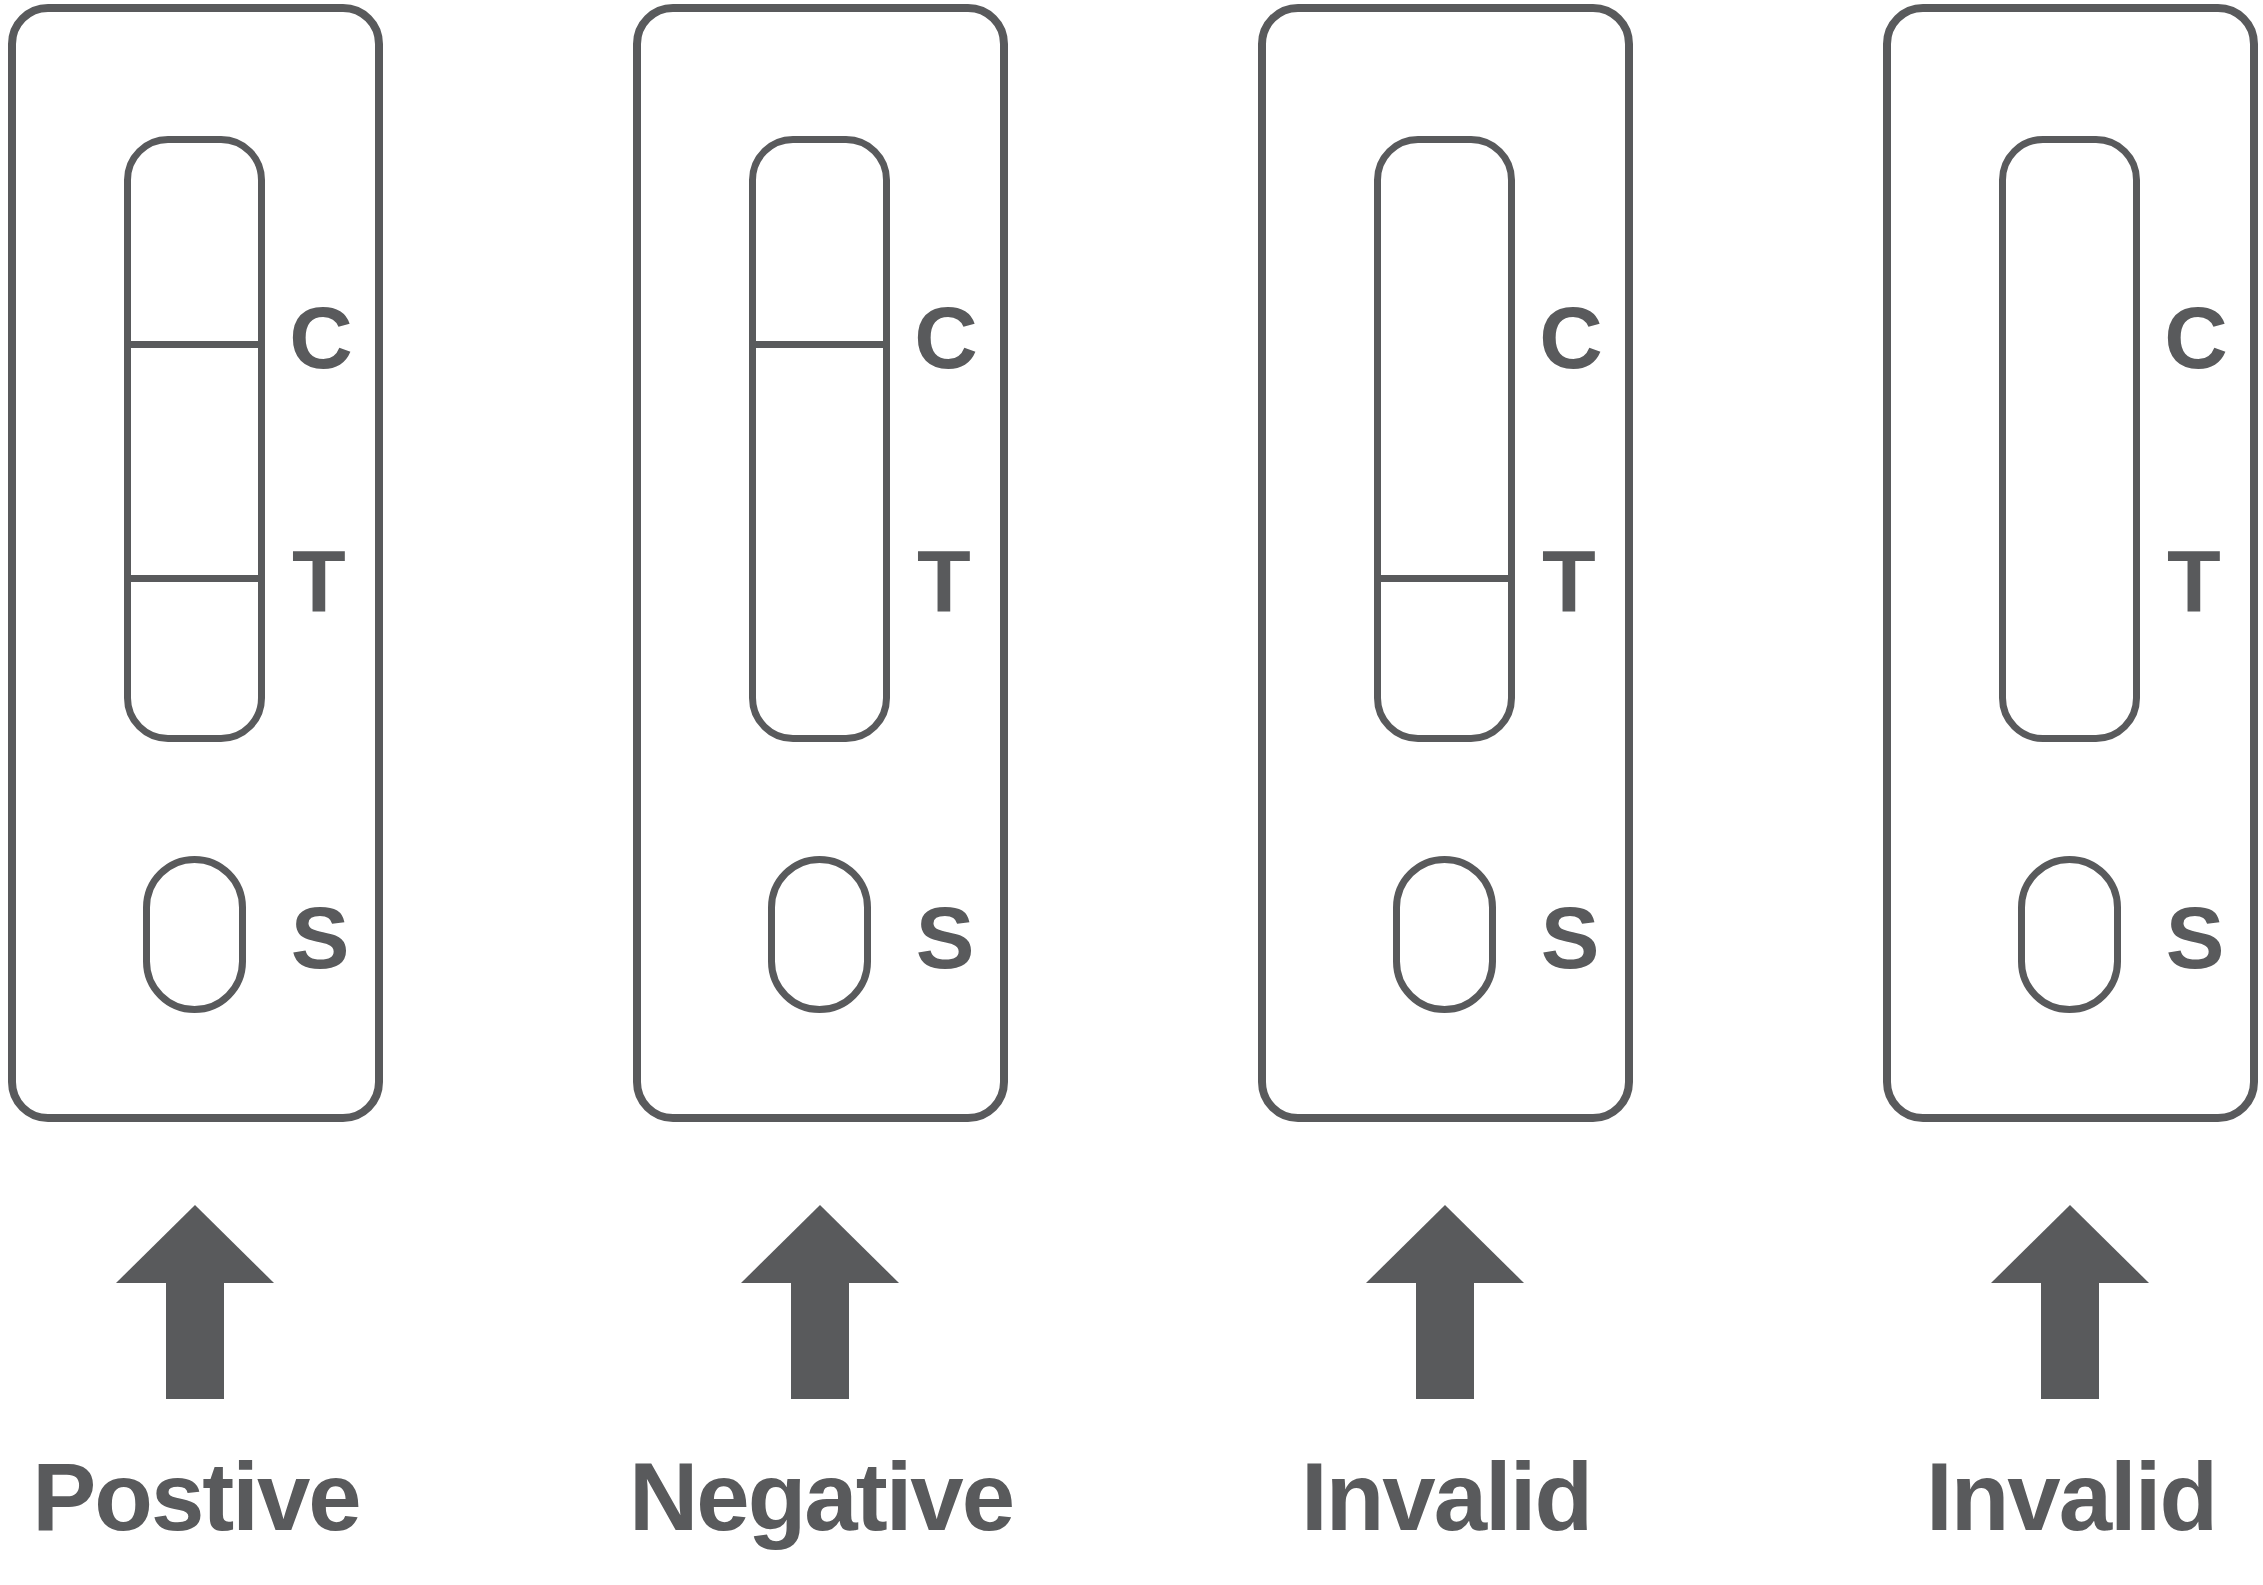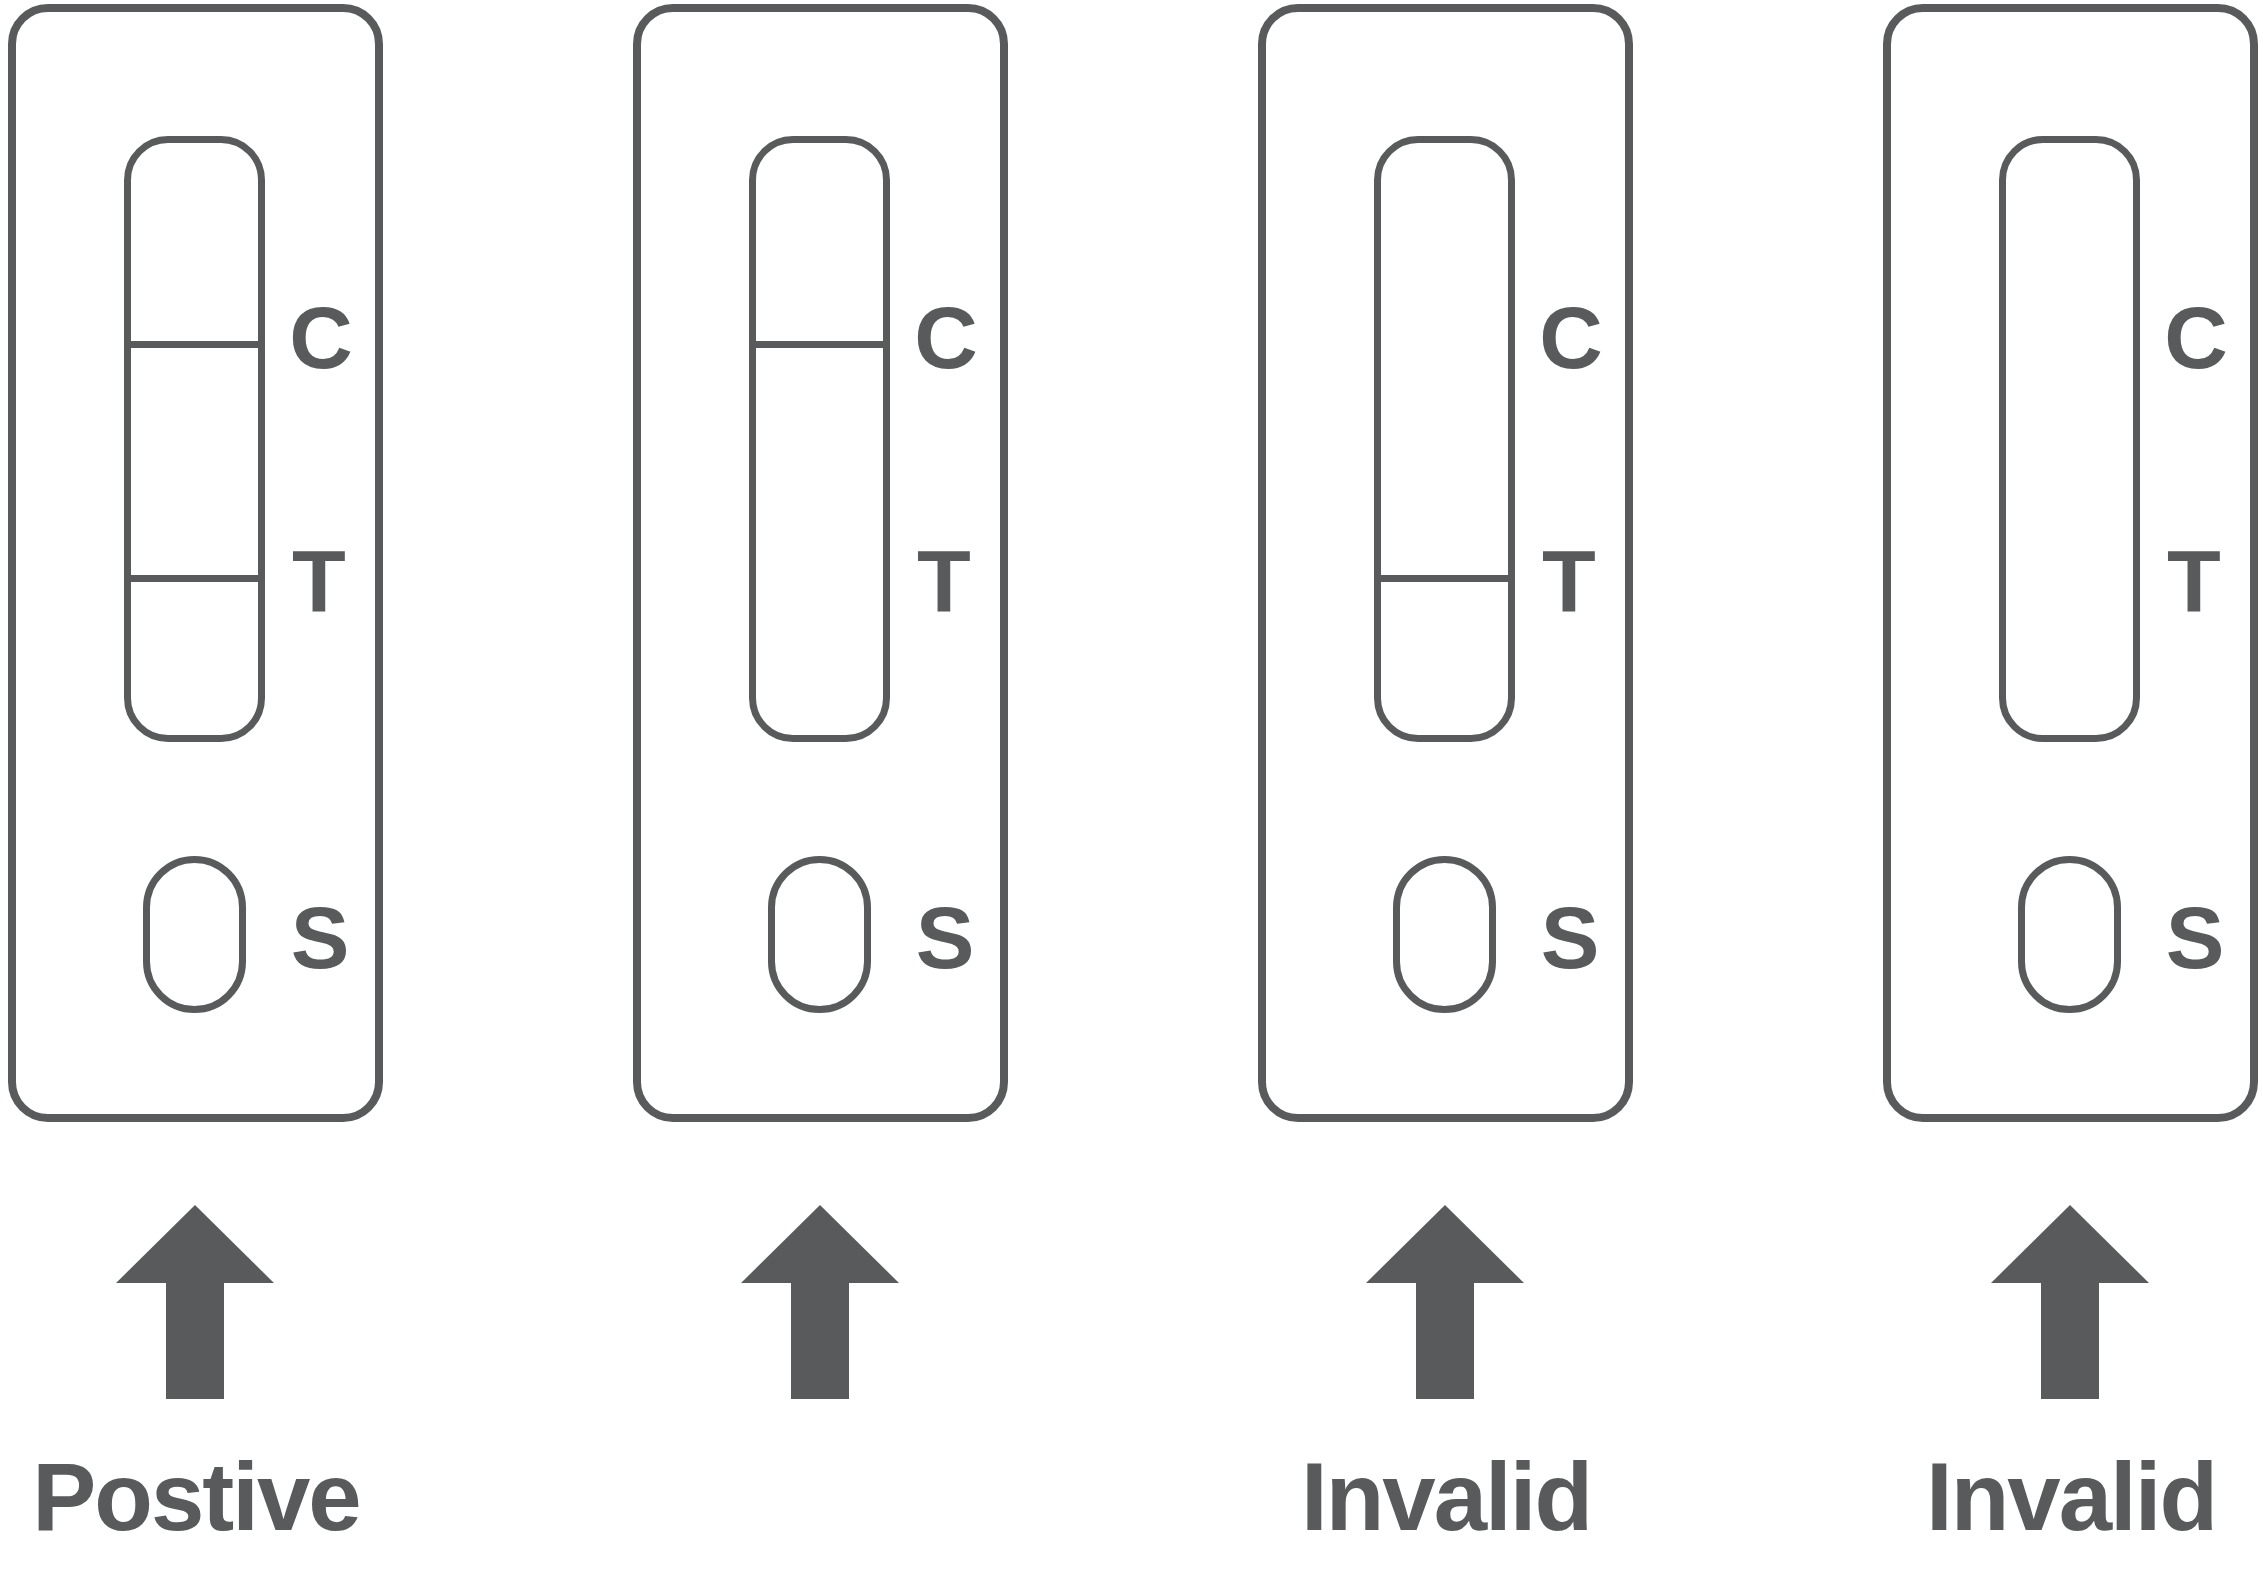--- a/index.html
+++ b/index.html
@@ -140,20 +140,21 @@
 
     </div>
     <div class="marker marker-c">C</div>
     <div class="marker marker-t">T</div>
     <div class="well"></div>
     <div class="marker marker-s">S</div>
     <div class="arrow">
       <div class="arrow-head"></div>
       <div class="arrow-stem"></div>
     </div>
+    <div class="result-label">Negative</div>
   </div>
 
   <div class="group g2">
     <div class="cassette"></div>
     <div class="window">
 
       <div class="line line-t" style="display: block;"></div>
     </div>
     <div class="marker marker-c">C</div>
     <div class="marker marker-t">T</div>

